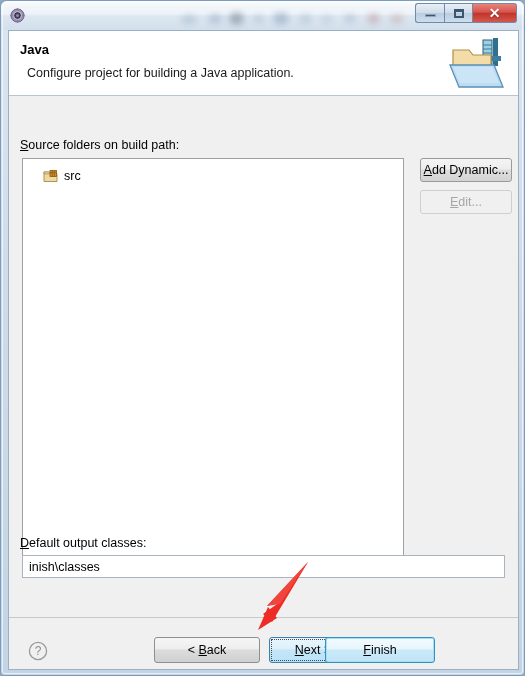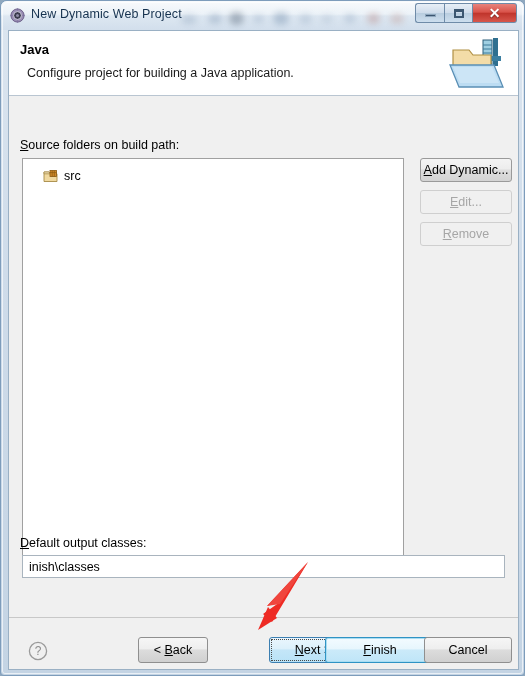--- a/index.html
+++ b/index.html
@@ -288,21 +288,21 @@
   .navbtn.hover .focus-ring {
     position: absolute;
     left: 1px; top: 1px; right: 1px; bottom: 1px;
     border: 1px dotted #4a4a4a;
   }
   .navbtn.default {
     background: linear-gradient(to bottom, #f3fbff 0%, #e7f6fd 45%, #cbeaf9 50%, #bfe5f8 100%);
     border: 1px solid #2f93c4;
     box-shadow: 0 0 0 1px #a9ddf2 inset;
   }
-  #btn-back   { left: 129px; width: 70px; }
+  #btn-back   { left: 145px; width: 106px; }
   #btn-next   { left: 220px; width: 88px; margin-left: 40px; }
   #btn-finish { left: 316px; width: 110px; }
   #btn-cancel { left: 415px; width: 88px; }
 
   
   #annotation-arrow {
     position: absolute;
     left: 250px; top: 558px;
     width: 70px; height: 80px;
     pointer-events: none;
@@ -329,21 +329,20 @@
     <svg id="title-icon" viewBox="0 0 16 16">
       <circle cx="8" cy="8" r="7" fill="#9b8fb5" stroke="#6b5f88" stroke-width="1"></circle>
       <circle cx="8" cy="8" r="4.2" fill="#3b3b4d" stroke="#d8d4e6" stroke-width="1"></circle>
       <circle cx="8" cy="8" r="1.6" fill="#8e8aa5"></circle>
       <rect x="7.3" y="0.4" width="1.4" height="2.3" fill="#7e72a0"></rect>
       <rect x="7.3" y="13.3" width="1.4" height="2.3" fill="#7e72a0"></rect>
       <rect x="0.4" y="7.3" width="2.3" height="1.4" fill="#7e72a0"></rect>
       <rect x="13.3" y="7.3" width="2.3" height="1.4" fill="#7e72a0"></rect>
     </svg>
 
-    <div id="title-text">New Dynamic Web Project</div>
 
     <div class="capbtn" id="btn-min">
       <div class="glyph"></div>
     </div>
     <div class="capbtn" id="btn-max">
       <div class="glyph"></div>
     </div>
     <div class="capbtn" id="btn-close">
       <div class="glyph">✕</div>
     </div>
@@ -389,23 +388,20 @@
           <span class="list-row-label">src</span>
         </div>
       </div>
 
       <div class="sidebtn enabled" id="btn-add-folder">
           <span><span class="mn">A</span><span>dd Dynamic...</span></span>
         </div>
       <div class="sidebtn disabled" id="btn-edit">
           <span><span class="mn">E</span><span>dit...</span></span>
         </div>
-      <div class="sidebtn disabled" id="btn-remove">
-          <span><span class="mn">R</span><span>emove</span></span>
-        </div>
 
       <div class="field-label" id="label-output"><span class="mn">D</span><span>efault output classes:</span></div>
 
       <div id="output-field">
           <span>inish\classes</span>
         </div>
     </div>
 
     <div id="wizard-footer">
       <svg id="help-icon" viewBox="0 0 20 20">
@@ -419,23 +415,20 @@
 
       <div class="navbtn hover" id="btn-next">
         <div class="focus-ring"></div>
         <span><span class="mn">N</span><span>ext &gt;</span></span>
       </div>
 
       <div class="navbtn default" id="btn-finish">
           <span><span class="mn">F</span><span>inish</span></span>
         </div>
 
-      <div class="navbtn normal" id="btn-cancel">
-          <span>Cancel</span>
-        </div>
     </div>
   </div>
 
   <div id="frame-inner-glow"></div>
 </div>
 
 <svg id="annotation-arrow" viewBox="0 0 70 80">
   <path d="M58 4 L22 64 L13 56 L30 44 L17 48 Z" fill="#ee2b24"></path>
   <path d="M58 4 L30 46 L17 48 Z" fill="#f0453d"></path>
   <path d="M18 49 L8 72 L27 60 Z" fill="#ee2b24"></path>

